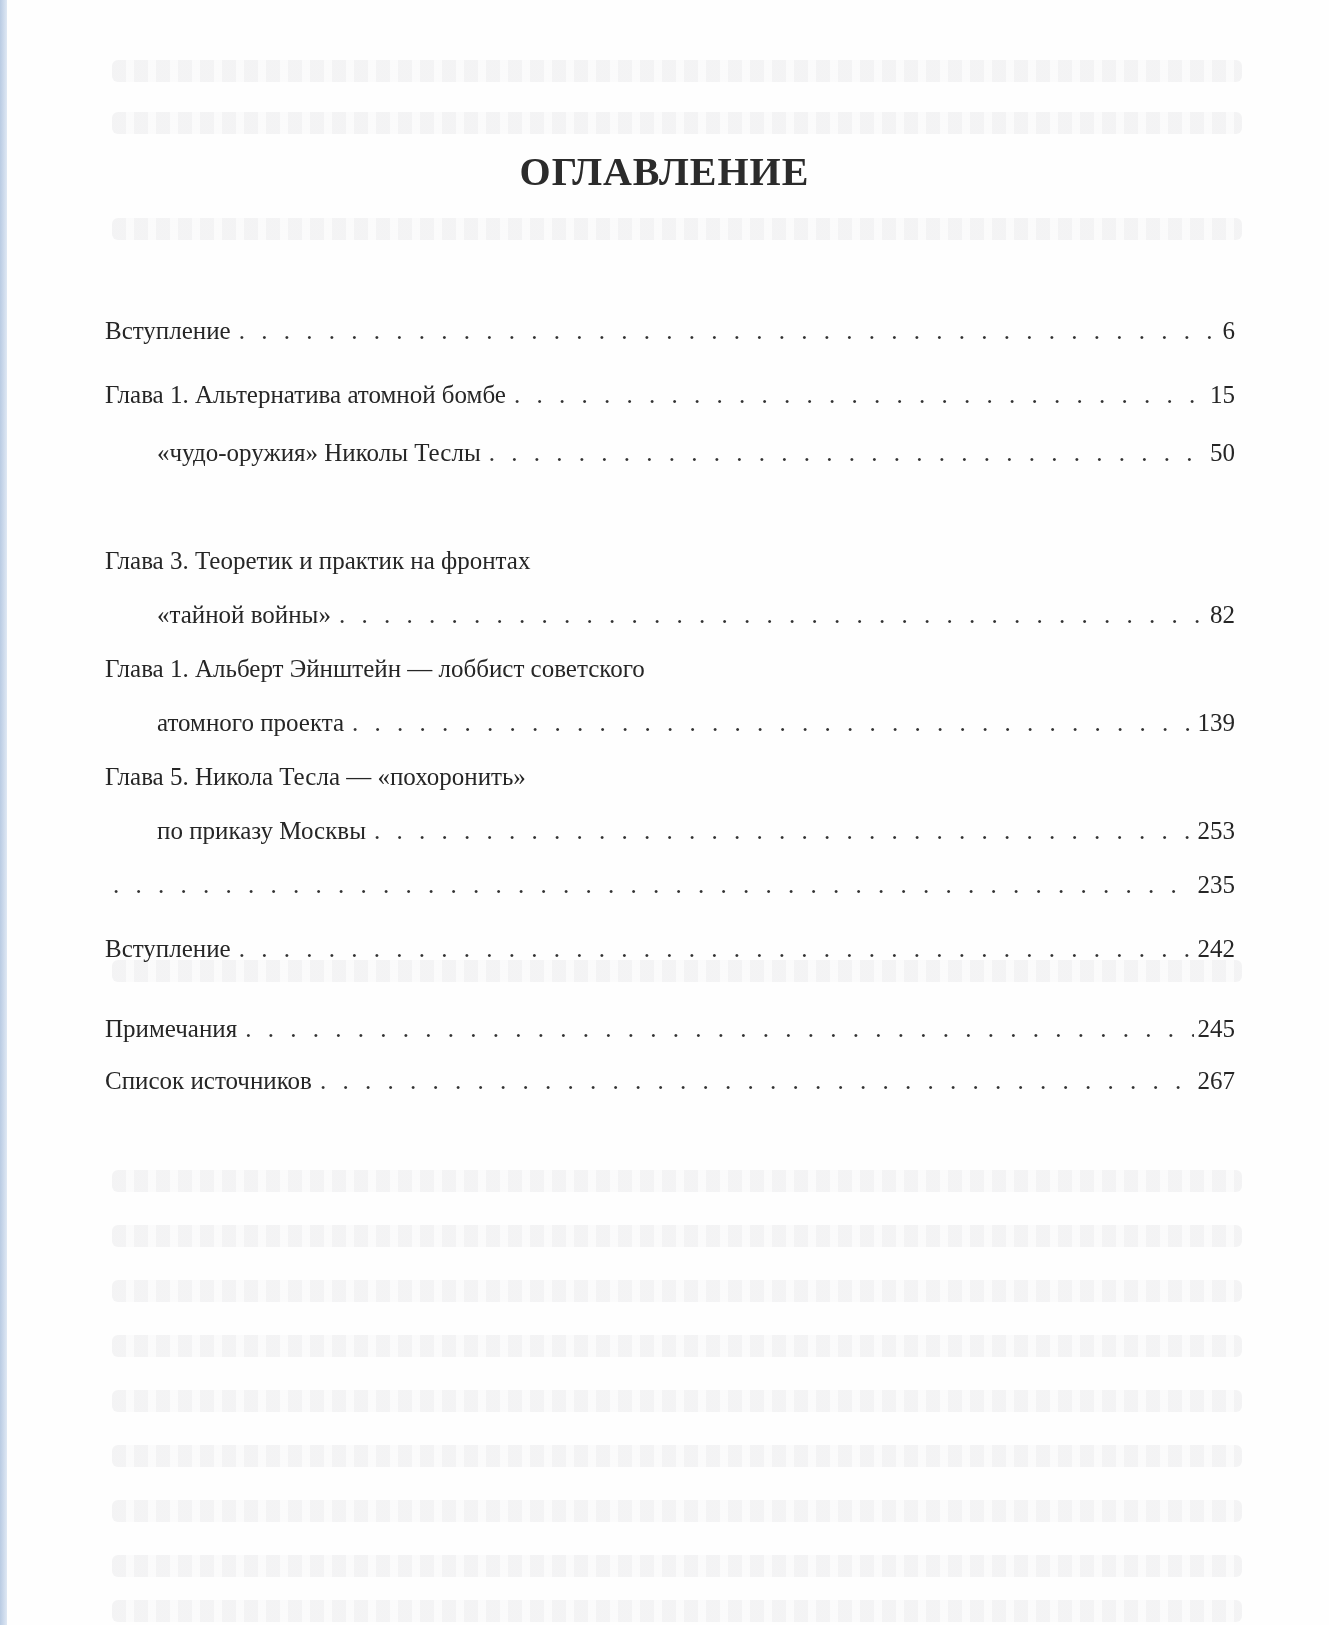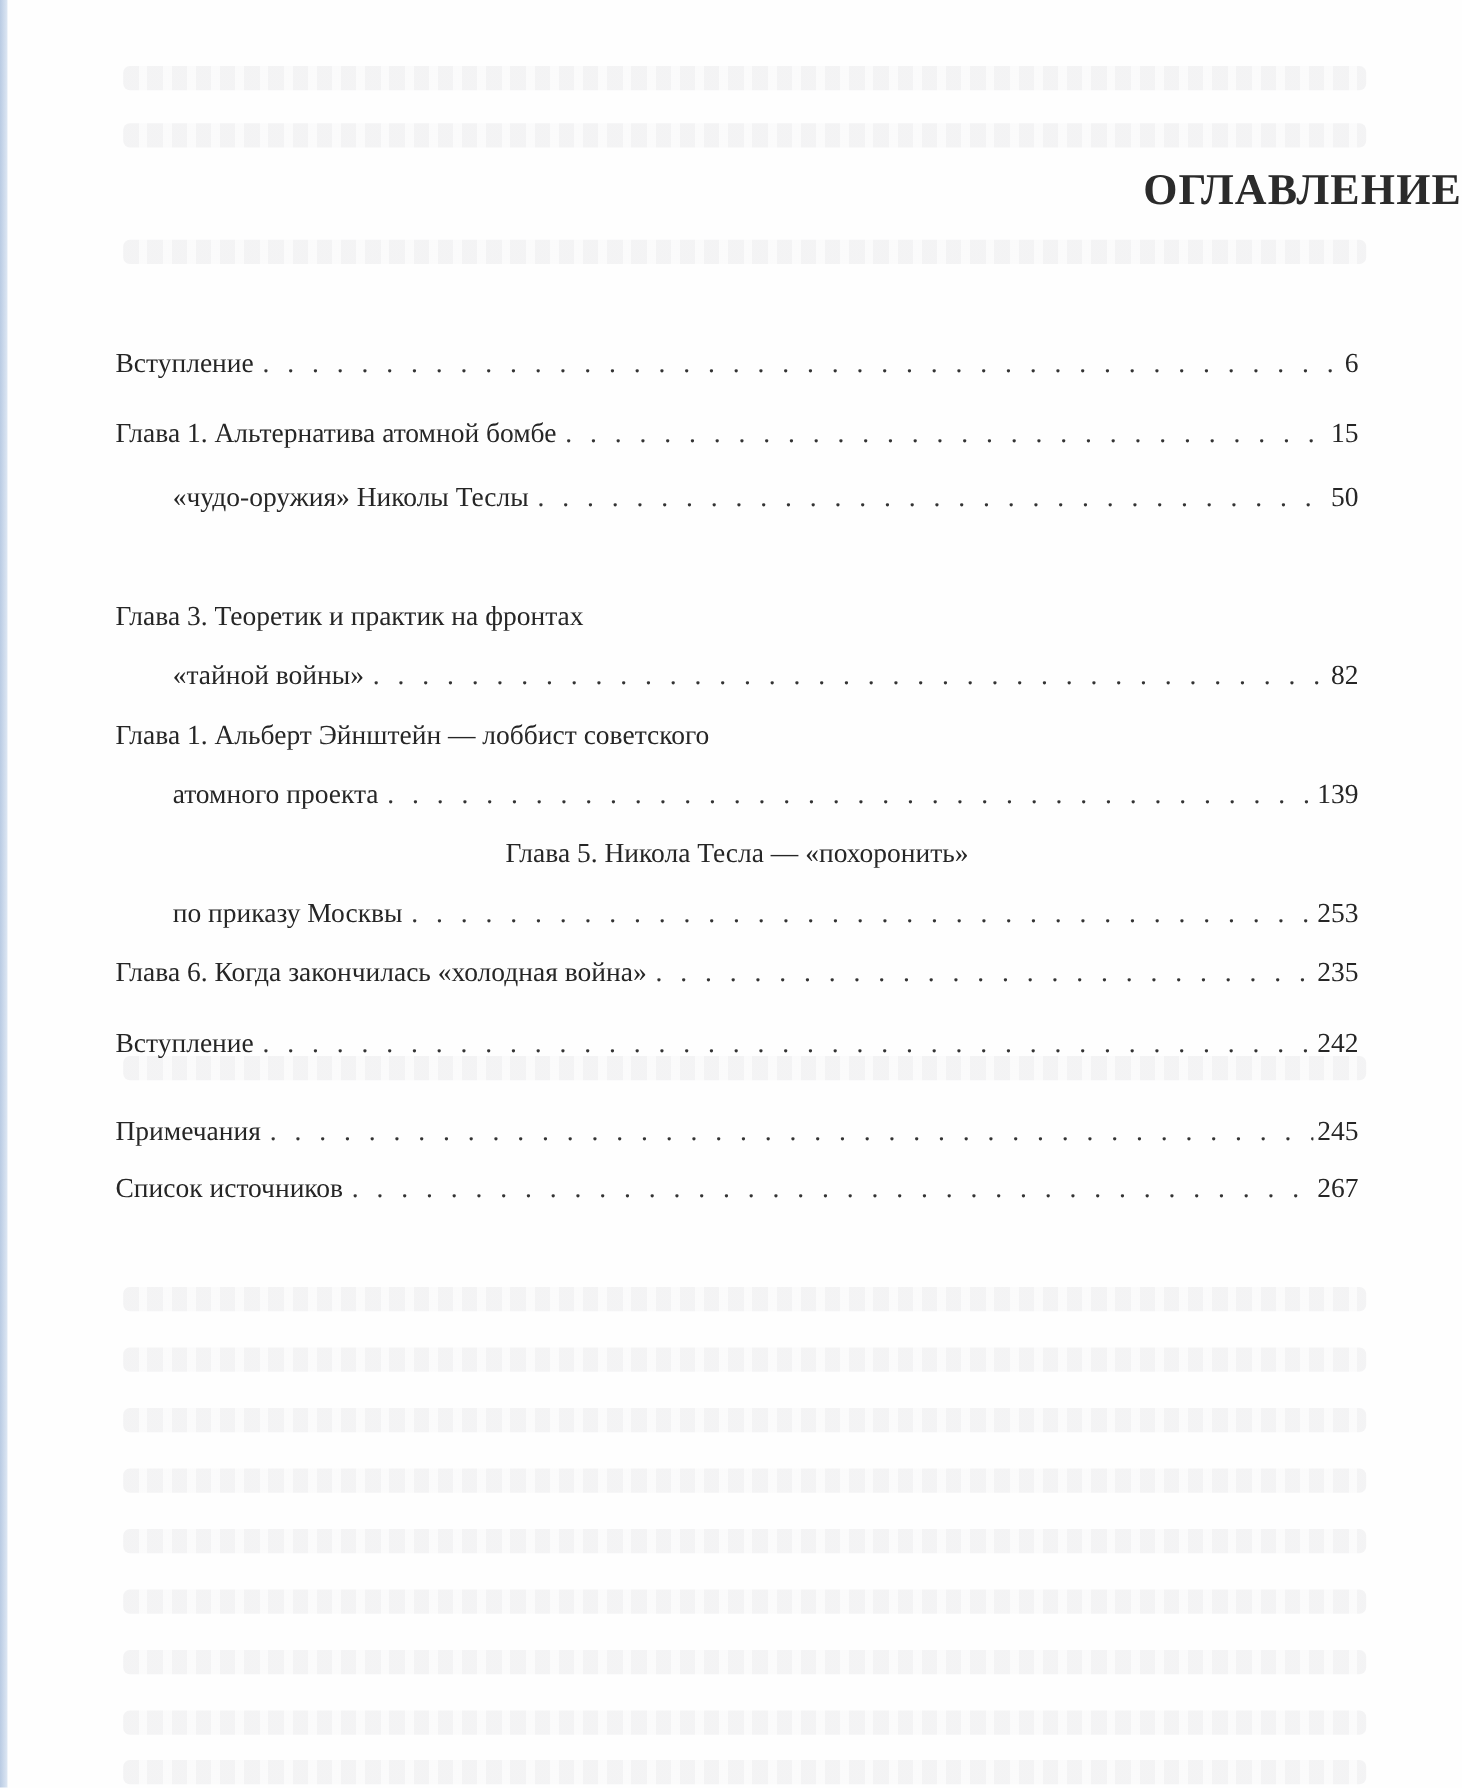--- a/index.html
+++ b/index.html
@@ -33,21 +33,21 @@
       width: 1130px;
       height: 22px;
       border-radius: 6px;
       background: repeating-linear-gradient(90deg, rgba(150,150,160,0.10) 0 14px, rgba(150,150,160,0.03) 14px 22px);
     }
     .title {
       position: absolute;
       left: 0;
       width: 1329px;
       top: 148px;
-      text-align: right;
+      text-align: center;
       font-size: 40px;
       font-weight: bold;
       letter-spacing: 1px;
       color: #2b2b2b;
     }
     .toc {
       position: absolute;
       left: 105px;
       width: 1130px;
       top: 0;
@@ -152,33 +152,32 @@
       <span class="text">Глава 1. Альберт Эйнштейн — лоббист советского</span>
     </div>
     <div class="line indent">
       <span class="text">атомного проекта</span>
       <span class="leader"></span>
       <span class="page-num">139</span>
     </div>
   </div>
 
   <div class="entry" style="top:764px;">
-    <div class="line" style="height:54px;justify-content:center;">
+    <div class="line" style="height:54px;">
       <span class="text">Глава 5. Никола Тесла — «похоронить»</span>
     </div>
     <div class="line indent">
       <span class="text">по приказу Москвы</span>
       <span class="leader"></span>
       <span class="page-num">253</span>
     </div>
   </div>
 
   <div class="entry" style="top:872px;">
     <div class="line">
-      <span class="text">Глава 6. Когда закончилась «холодная война»</span>
       <span class="leader"></span>
       <span class="page-num">235</span>
     </div>
   </div>
 
   <div class="entry" style="top:936px;">
     <div class="line">
       <span class="text">Вступление</span>
       <span class="leader"></span>
       <span class="page-num">242</span>

